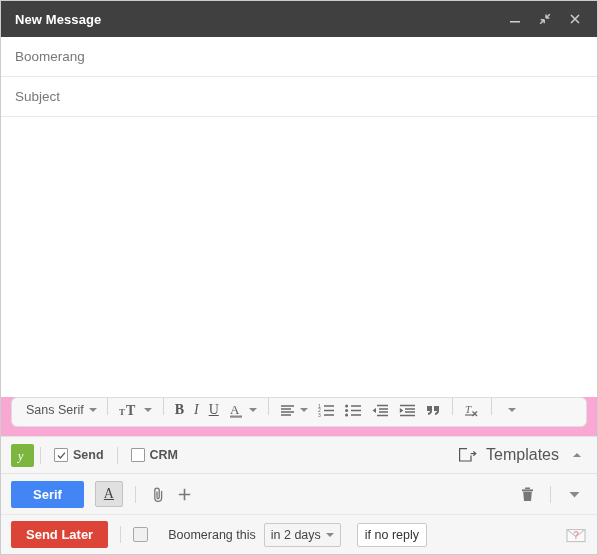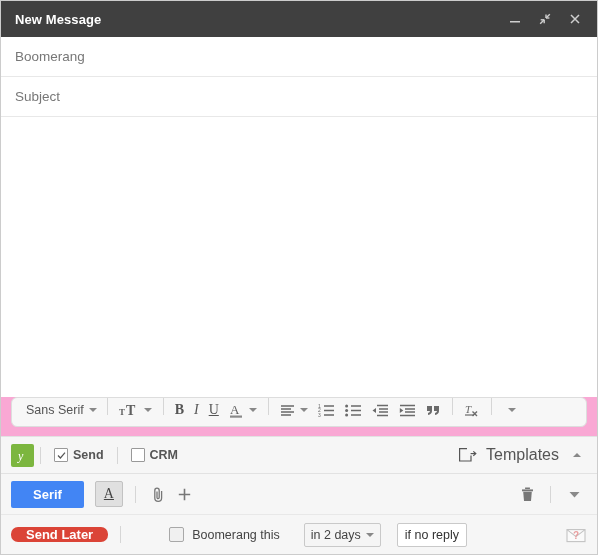--- a/index.html
+++ b/index.html
@@ -270,56 +270,55 @@
     align-items: center;
     padding: 0 10px;
     box-sizing: border-box;
   }
   .sendlater-btn {
     background: #DB4437;
     color: #ffffff;
     font-size: 13px;
     font-weight: bold;
     border: none;
-    border-radius: 7px;
-    height: 15px;
+    border-radius: 2px;
+    height: 27px;
     padding: 0 15px;
     cursor: pointer;
     font-family: "Liberation Sans", sans-serif;
   }
   .boomerang-chk-label {
     display: flex;
     align-items: center;
-    gap: 8px;
+    gap: 20px;
     font-size: 12.5px;
     color: #444444;
     cursor: pointer;
     white-space: nowrap;
-    margin-left: 36px;
   }
   .chk-round {
     width: 13px;
     height: 13px;
     border: 1px solid #a8a8a8;
     background: #f0f0f0;
     border-radius: 2px;
     flex: 0 0 auto;
   }
   .mini-select {
     height: 22px;
     border: 1px solid #c9c9c9;
     background: #f5f5f5;
     border-radius: 2px;
     display: flex;
     align-items: center;
     padding: 0 6px;
     font-size: 12.5px;
     color: #444444;
     cursor: pointer;
-    margin-left: 24px;
+    margin-left: 8px;
     white-space: nowrap;
   }
   .mini-input {
     height: 22px;
     border: 1px solid #c9c9c9;
     background: #ffffff;
     border-radius: 2px;
     display: flex;
     align-items: center;
     padding: 0 7px;

